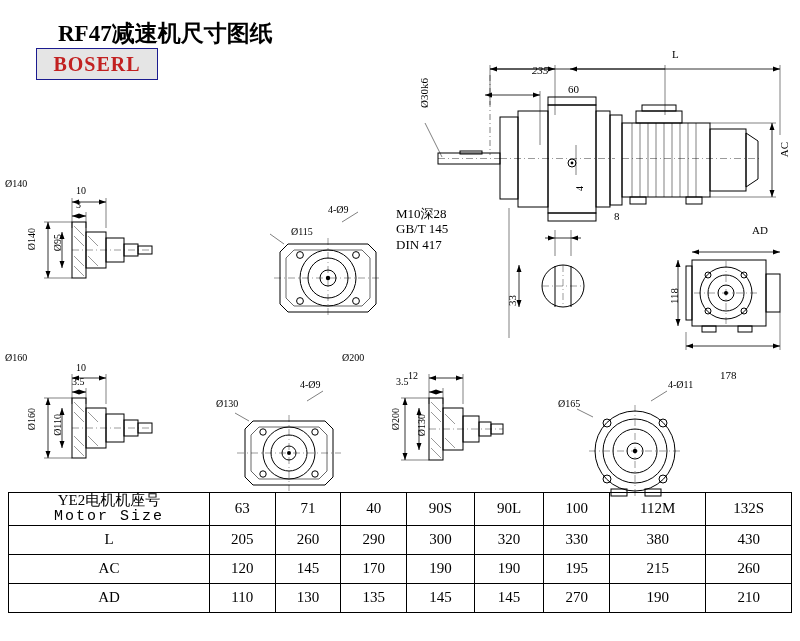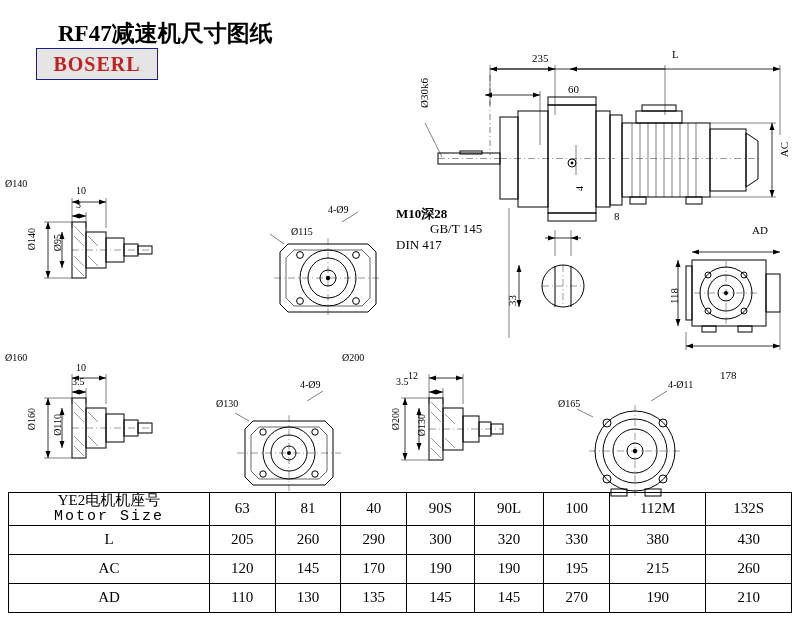--- a/index.html
+++ b/index.html
@@ -143,29 +143,29 @@
 
       <line x1="392" y1="78" x2="392" y2="152" stroke-width="0.8"></line>
       <polygon points="392,78 389.5,85 394.5,85" fill="#000" stroke="none"></polygon>
       <polygon points="392,152 389.5,145 394.5,145" fill="#000" stroke="none"></polygon>
       <line x1="330" y1="78" x2="396" y2="78" stroke-width="0.5"></line>
       <line x1="330" y1="152" x2="396" y2="152" stroke-width="0.5"></line>
 
       <line x1="196" y1="100" x2="196" y2="130" stroke-width="0.5"></line>
     </g>
   </svg>
-  <div class="lbl dim" style="left:532px; top:52px;">235</div>
+  <div class="lbl dim" style="left:532px; top:64px;font-style:italic;">235</div>
   <div class="lbl dim" style="left:672px; top:48px;">L</div>
   <div class="lbl dim" style="left:568px; top:83px;">60</div>
   <div class="lbl dim vtext" style="left:418px; top:78px;">Ø30k6</div>
   <div class="lbl dim vtext" style="left:778px; top:142px;">AC</div>
   <div class="lbl dim-s vtext" style="left:574px; top:186px;">4</div>
 
-  <div class="lbl dim" style="left:396px; top:205px; font-size:13px;font-weight:bold;">M10深28</div>
-  <div class="lbl dim" style="left:396px; top:221px; font-size:13px;margin-left:34px;">GB/T 145</div>
+  <div class="lbl dim" style="left:396px; top:205px; font-size:13px;">M10深28</div>
+  <div class="lbl dim" style="left:396px; top:221px; font-size:13px;">GB/T 145</div>
   <div class="lbl dim" style="left:396px; top:237px; font-size:13px;">DIN 417</div>
 
   <svg width="130" height="130" style="position:absolute; left:505px; top:208px;">
     <g fill="none" stroke="#000" stroke-width="1">
 
       <line x1="50" y1="48" x2="50" y2="22" stroke-width="0.5"></line>
       <line x1="66" y1="48" x2="66" y2="22" stroke-width="0.5"></line>
       <line x1="40" y1="30" x2="76" y2="30" stroke-width="0.8"></line>
       <polygon points="50,30 43,27.5 43,32.5" fill="#000" stroke="none"></polygon>
       <polygon points="66,30 73,27.5 73,32.5" fill="#000" stroke="none"></polygon>
@@ -421,21 +421,21 @@
   <div class="lbl dim-s" style="left:558px; top:398px;">Ø165</div>
 
   <table class="tbl">
     <tbody>
       <tr>
         <td class="head2">
           <span class="l1">YE2电机机座号</span>
           <span class="l2 mono">Motor Size</span>
         </td>
         <td>63</td>
-        <td>81</td>
+        <td>71</td>
         <td>40</td>
         <td>90S</td>
         <td>90L</td>
         <td>100</td>
         <td>112M</td>
         <td>132S</td>
       </tr>
       <tr>
         <td class="rowlbl">L</td>
         <td>205</td>

